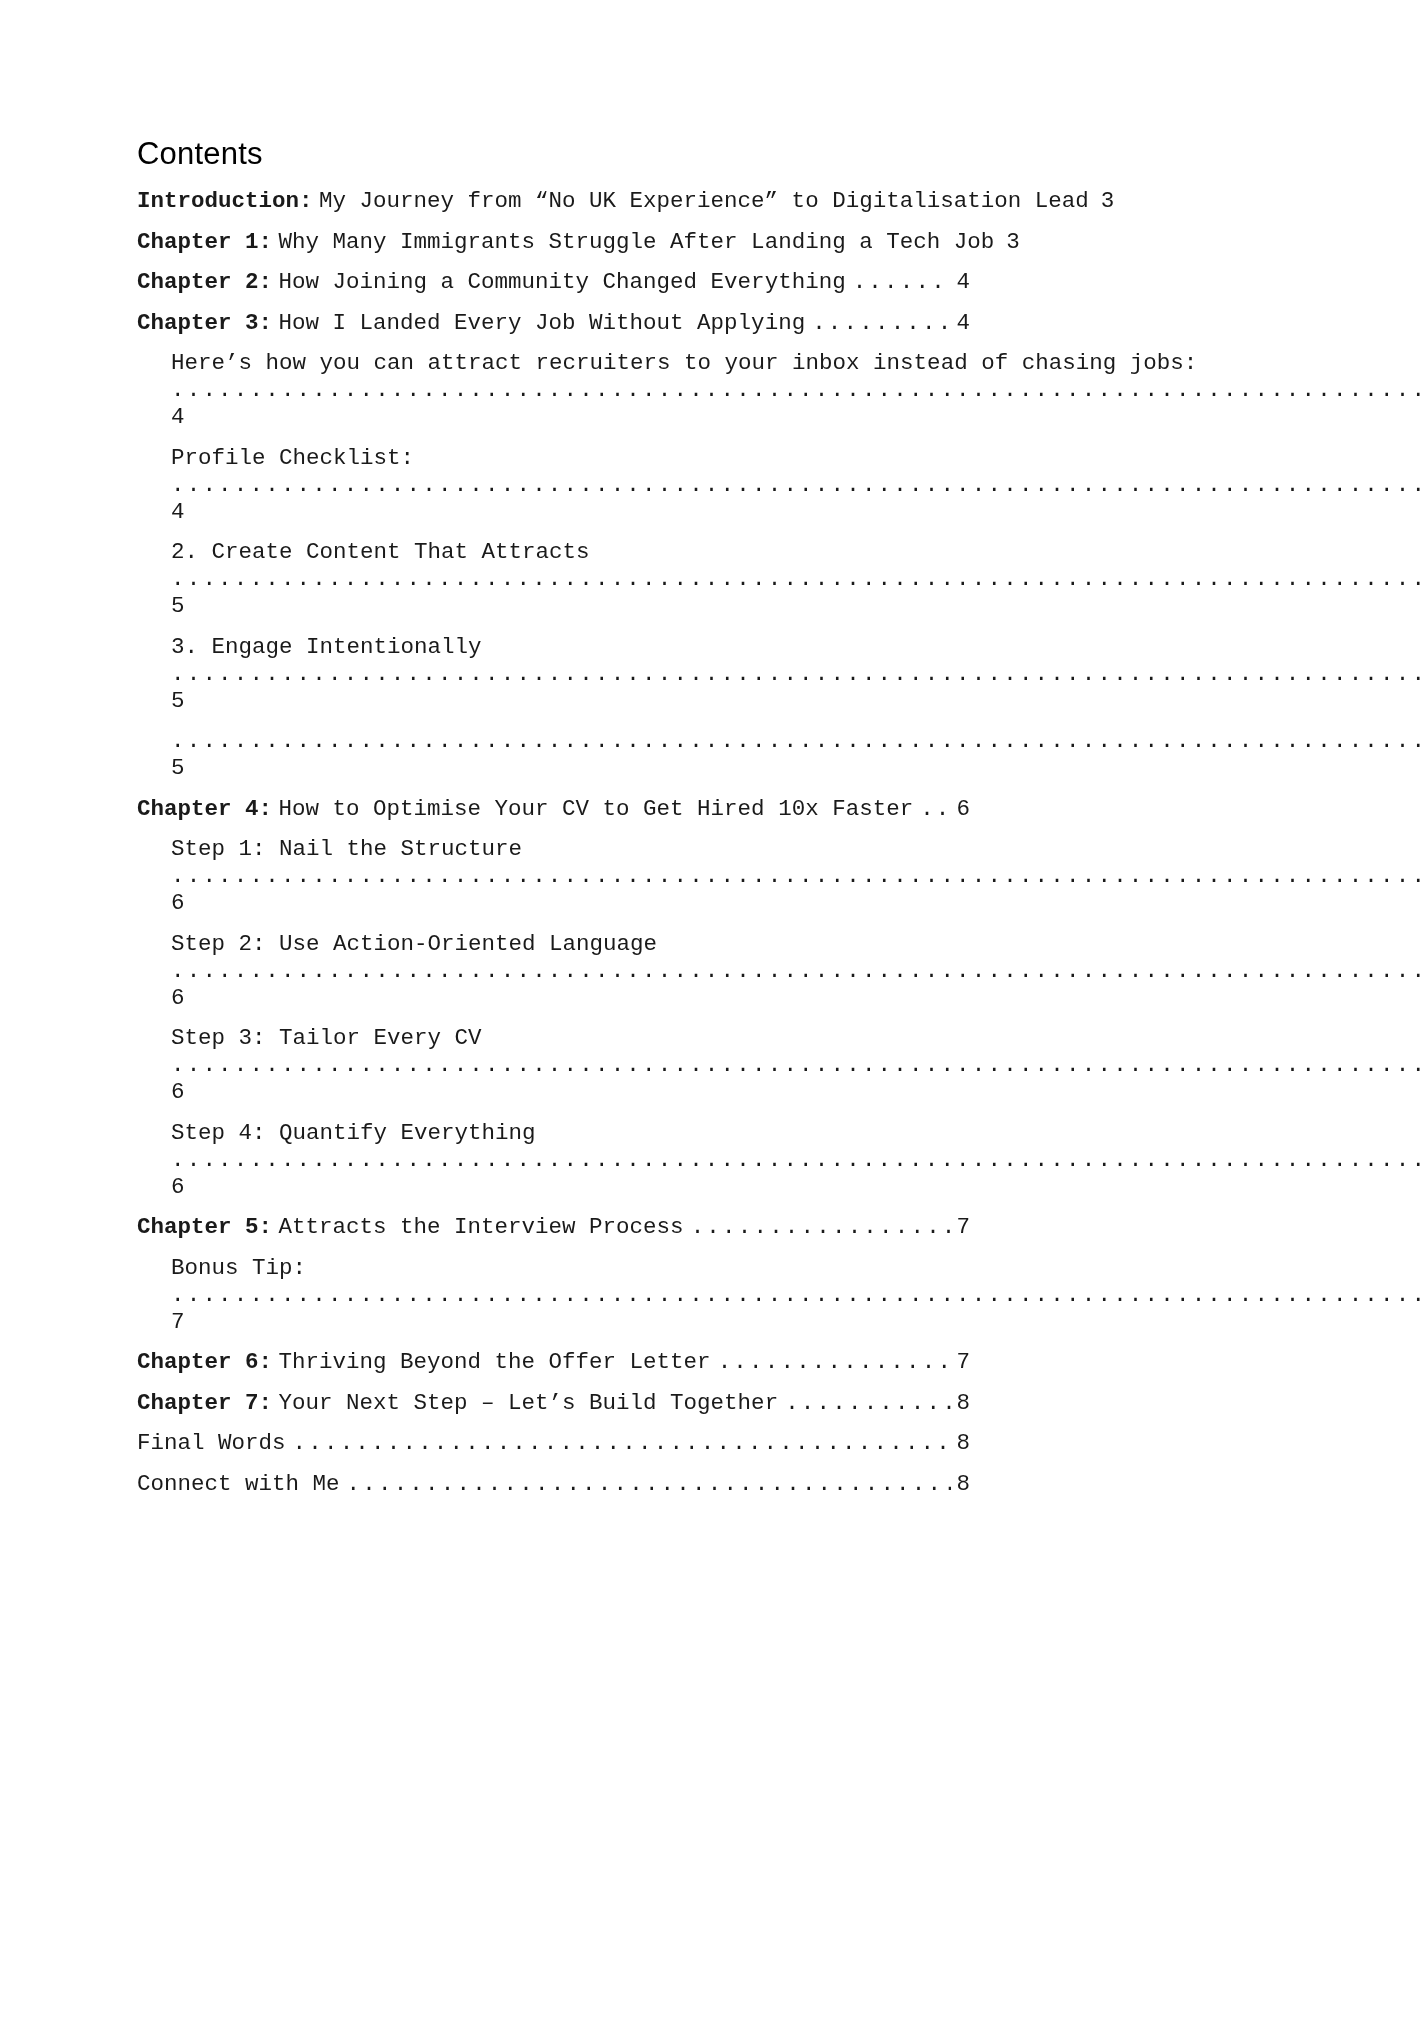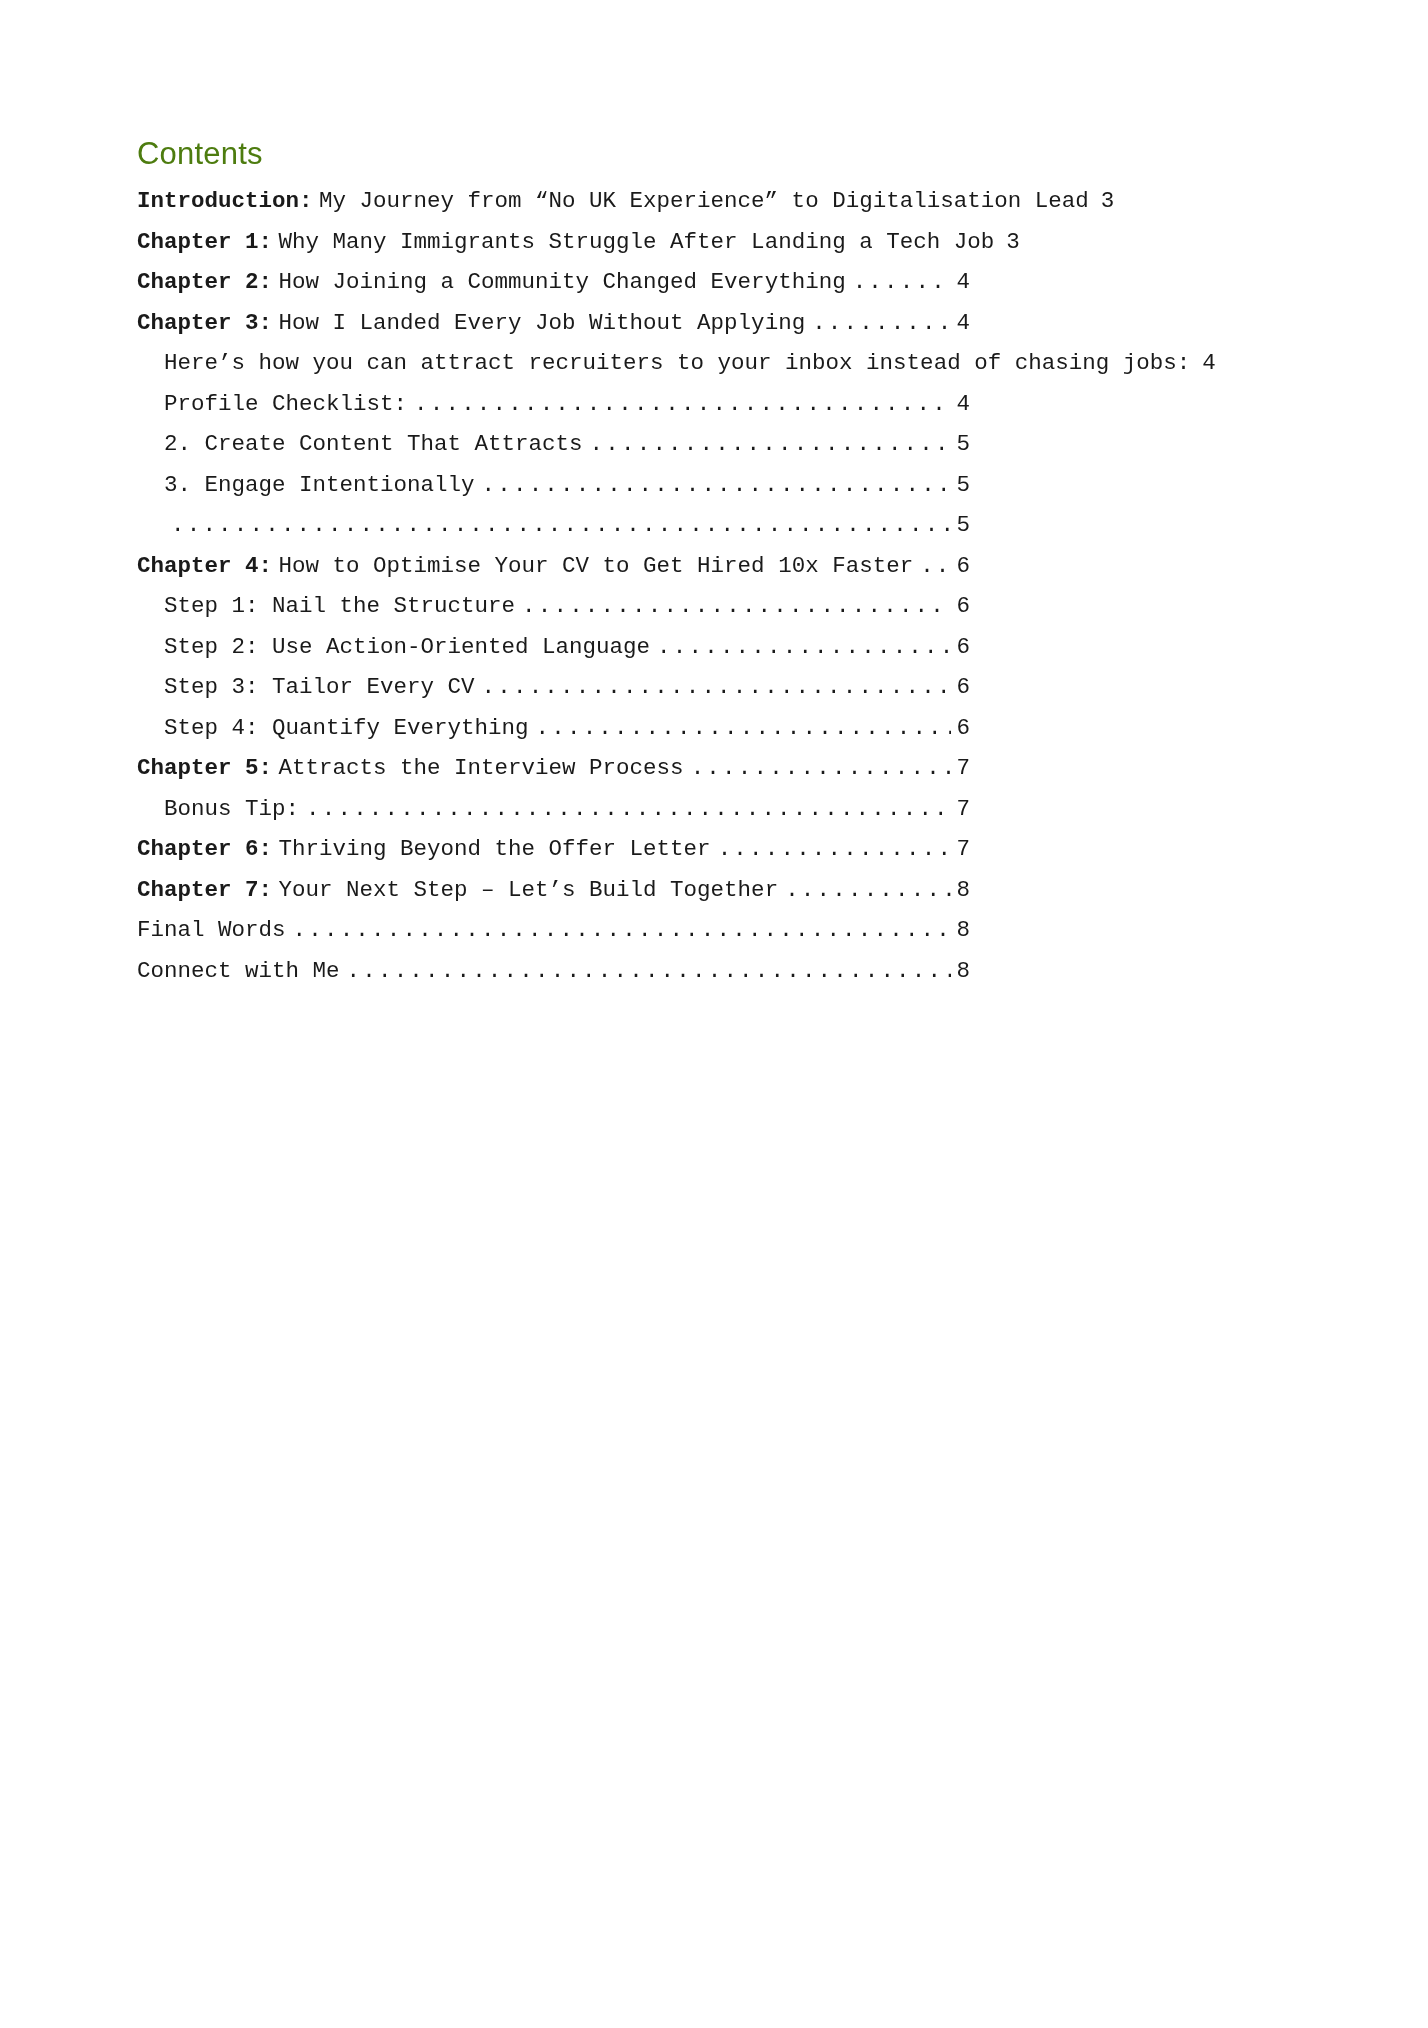--- a/index.html
+++ b/index.html
@@ -15,33 +15,33 @@
   }
   .page-content {
     position: absolute;
     left: 137px;
     top: 136px;
     width: 833px;
   }
   .toc-heading {
     font-size: 31px;
     font-weight: 400;
-    color: #4d7c0f;
+    color: #000000;
     margin: 0 0 16px 0;
     letter-spacing: 0.2px;
   }
   .toc-row {
     display: flex;
     align-items: baseline;
     font-size: 22.5px;
     line-height: 27px;
     margin-bottom: 13.5px;
     font-family: Liberation Mono, monospace;
   }
-  .lvl2 { padding-left: 27px; }
+  .lvl2 { padding-left: 27px; flex-direction: column; }
   .toc-text { white-space: nowrap; flex: 0 0 auto; }
   .toc-prefix { font-weight: 700; margin-right: 0.29em; }
   .toc-prefix:empty { display: none; margin: 0; }
   .toc-leader {
     flex: 1 1 auto;
     overflow: hidden;
     white-space: nowrap;
     margin: 0 5px 0 7px;
     letter-spacing: 2.2px;
     color: #1a1a1a;

